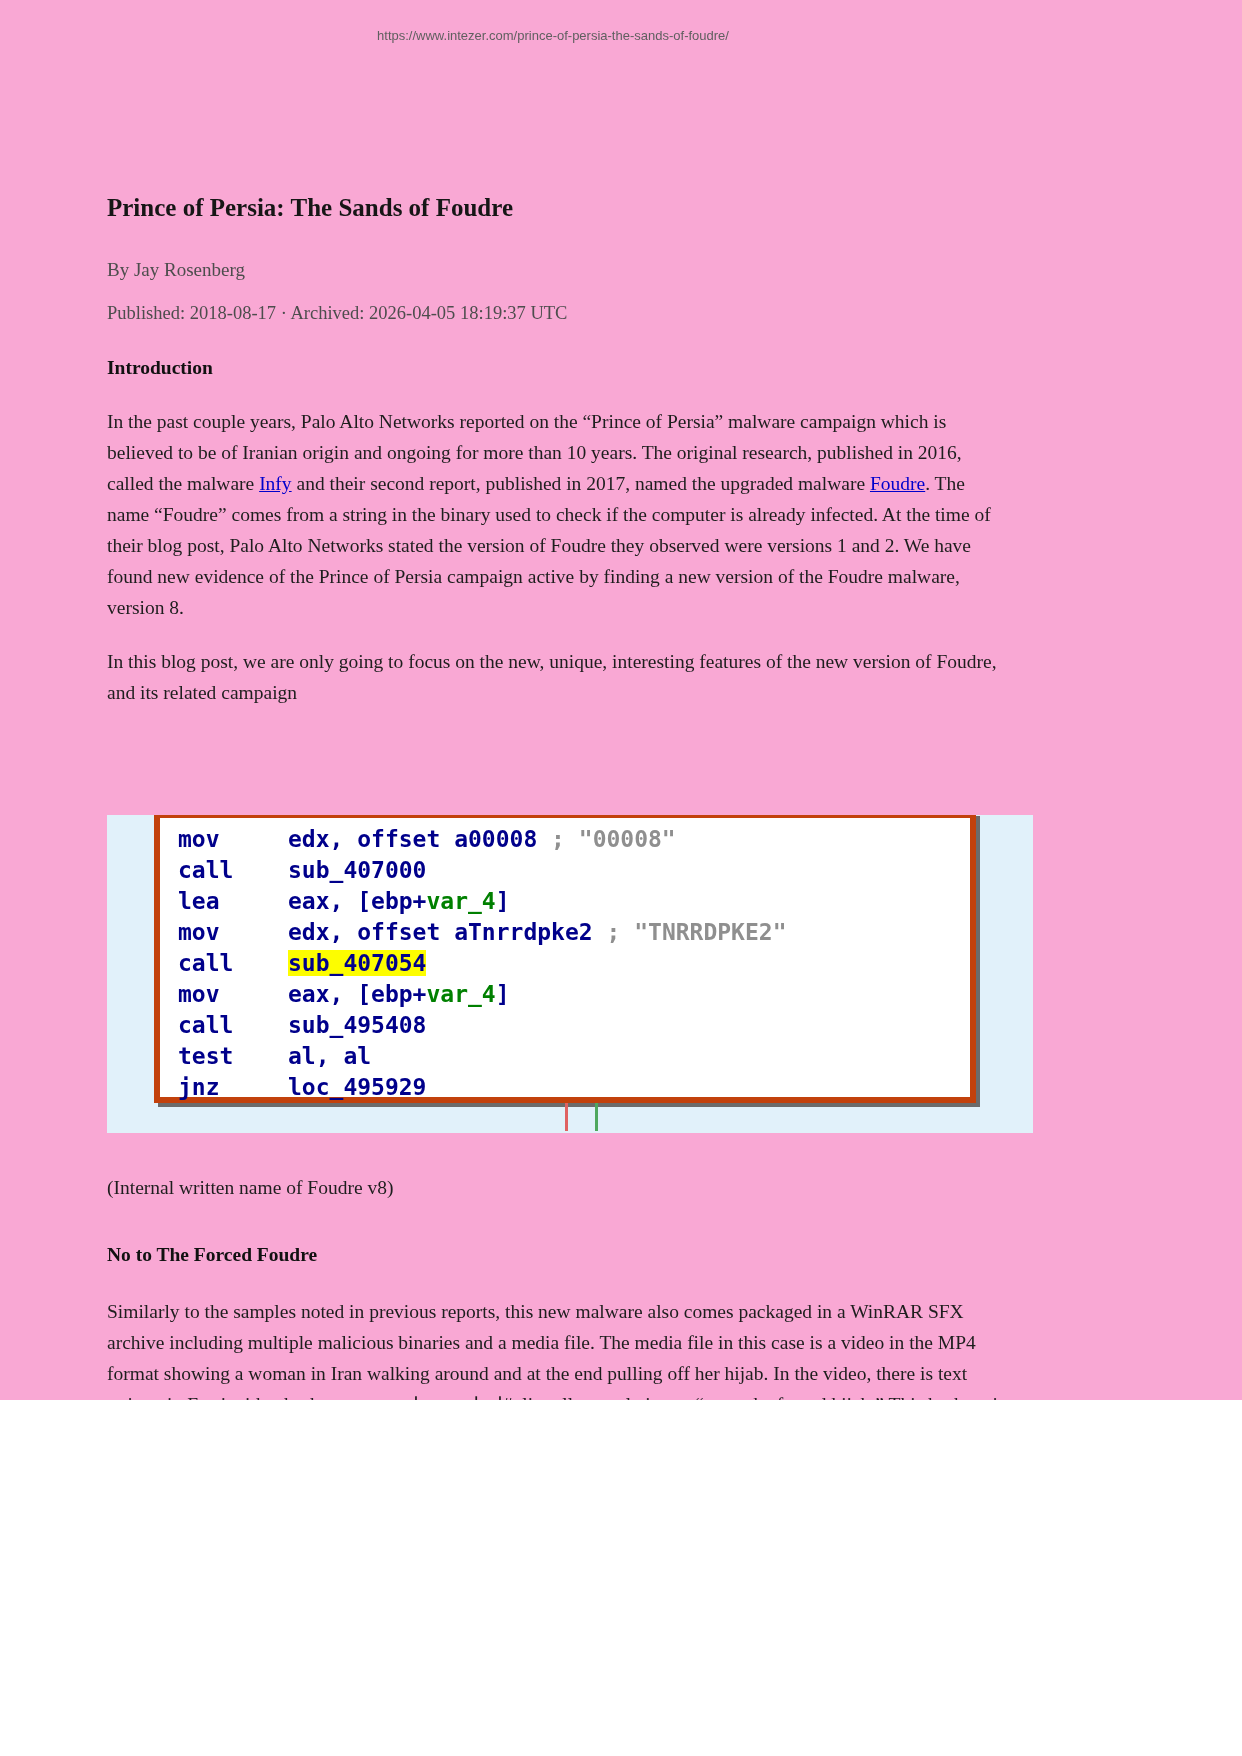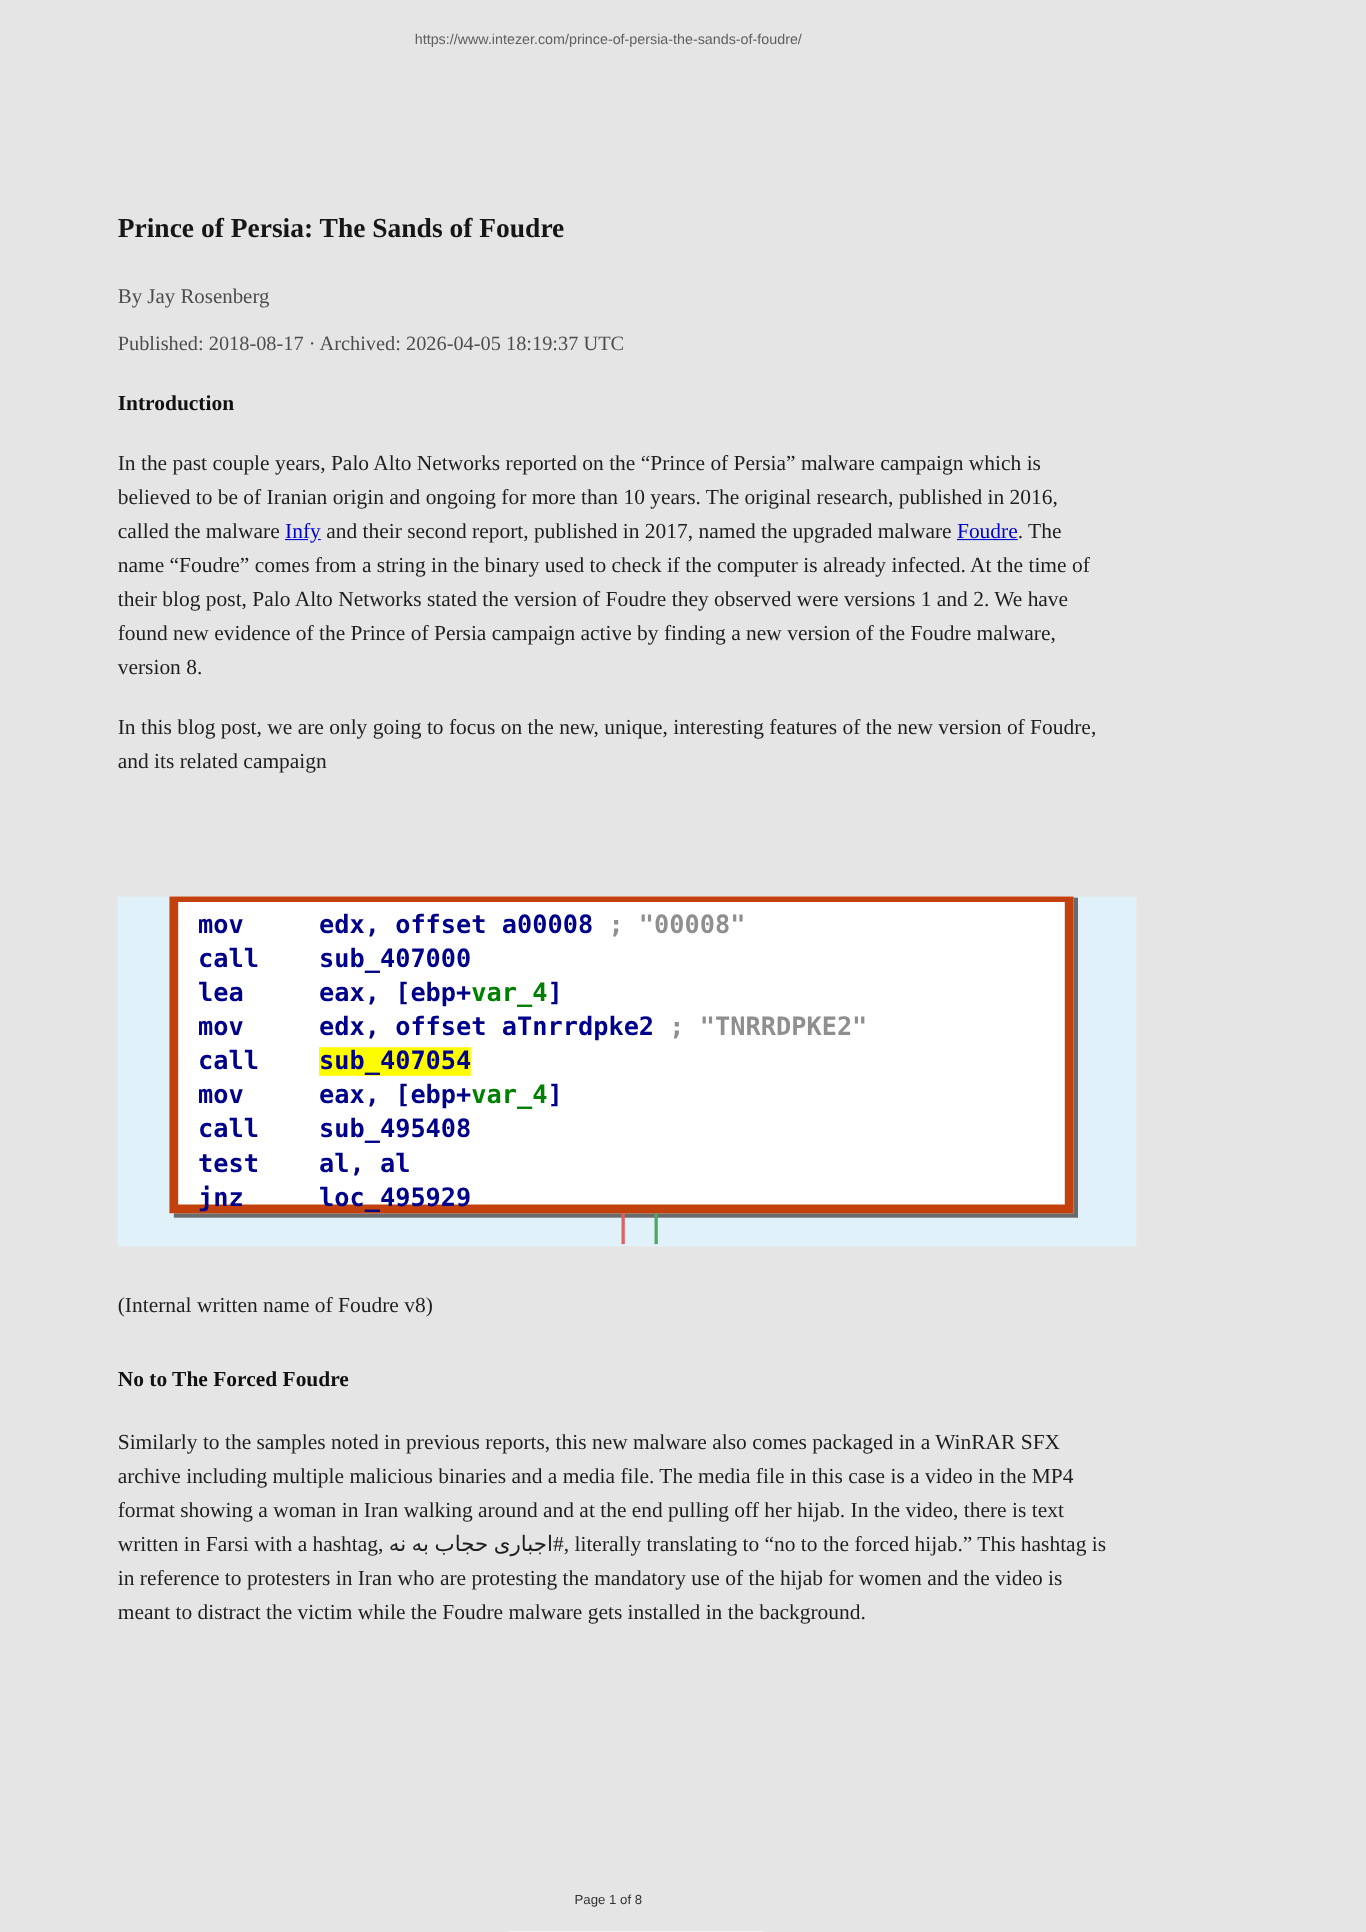--- a/index.html
+++ b/index.html
@@ -9,21 +9,21 @@
     --code-var:#008000;
     --code-highlight:#fdfd00;
     --figure-bg:#e1f1fa;
     --edge-red:#df6262;
     --edge-green:#4fa85f;
     --text:#1e1e1e;
     --muted:#4d4d4d;
   }
   html,body{margin:0;padding:0;background:#fff;}
   .page{
-    position:relative;width:1242px;height:1756px;background:#e5e5e5;
+    position:relative;width:1242px;height:1400px;background:#f9a8d4;
     font-family:"Liberation Serif", serif;color:var(--text);overflow:hidden;
   }
   .header-url{
     position:absolute;top:28px;left:553px;transform:translateX(-50%);
     font-family:"Liberation Sans", sans-serif;font-size:13px;color:#5f5f5f;white-space:nowrap;
   }
   .title{
     position:absolute;top:190px;left:107px;width:980px;margin:0;
     font-size:25px;line-height:36px;font-weight:bold;color:#161616;
   }
@@ -47,21 +47,21 @@
   .caption{top:1172px;}
   .p3{top:1296px;}
   .inline-link{color:var(--link-blue);text-decoration:underline;text-align:center;}
   
   .ida-figure{
     position:absolute;left:107px;top:815px;width:926px;height:318px;margin:0;
     background:var(--figure-bg);overflow:hidden;
   }
   .code-box{
     position:absolute;left:47px;top:-3px;width:822px;height:291px;box-sizing:border-box;
-    background:#ffffff;border:8px solid #c2410c;box-shadow:4px 4px 0 #6b6b6b;
+    background:#ffffff;border:6px solid #c2410c;box-shadow:4px 4px 0 #6b6b6b;
     padding:6px 0 0 18px;
   }
   .code-line{
     white-space:pre;font-family:"DejaVu Sans Mono", monospace;
     font-size:23px;line-height:31px;font-weight:bold;color:var(--code-navy);
   }
   .code-line .mn{display:inline-block;width:110px;}
   .c-n{color:var(--code-navy);}
   .c-c{color:var(--code-comment);}
   .c-v{color:var(--code-var);}

